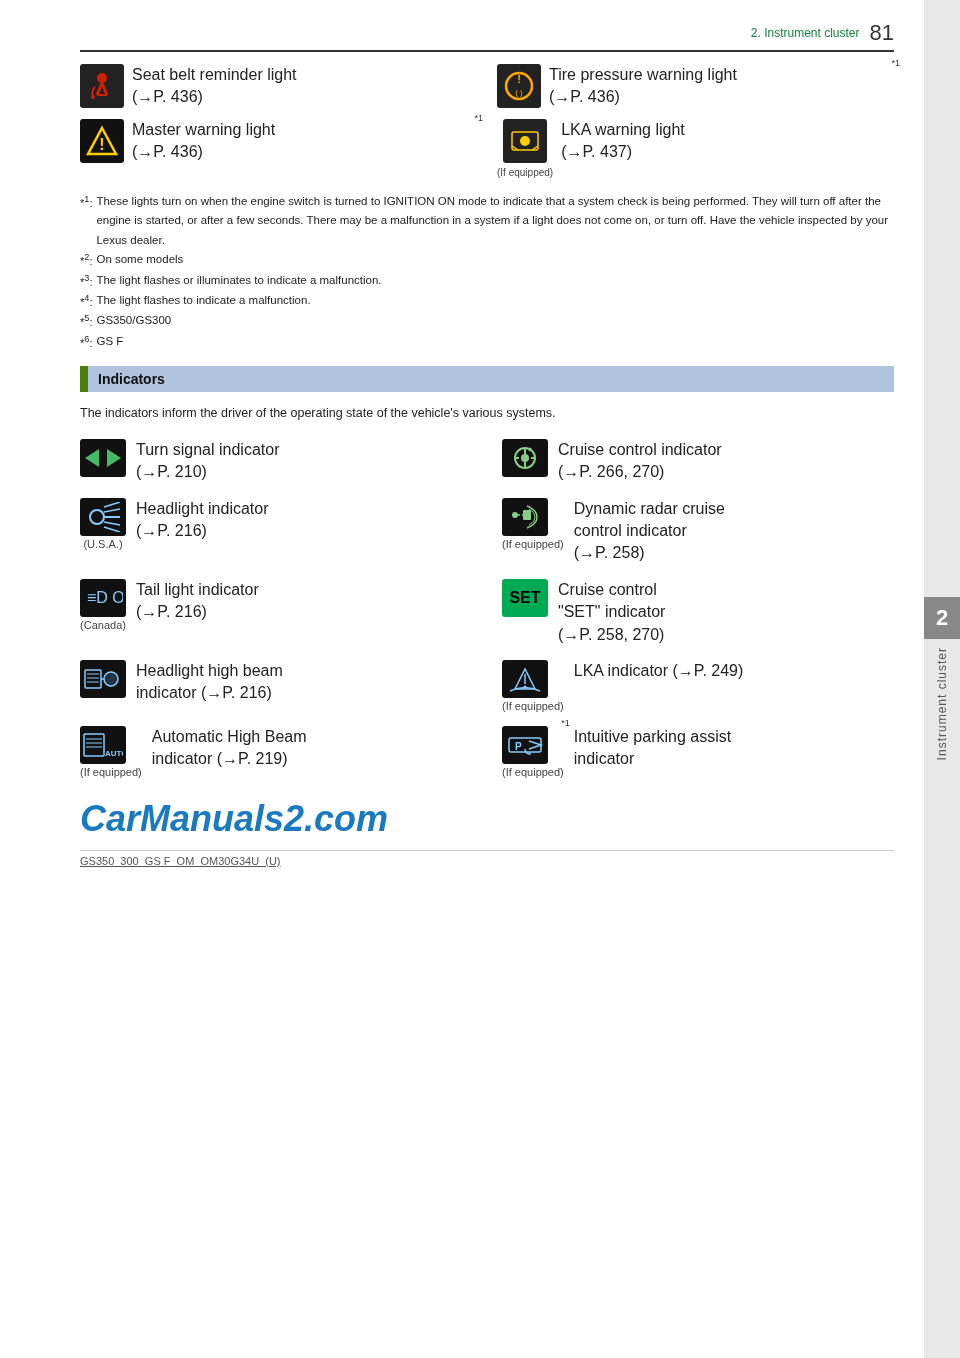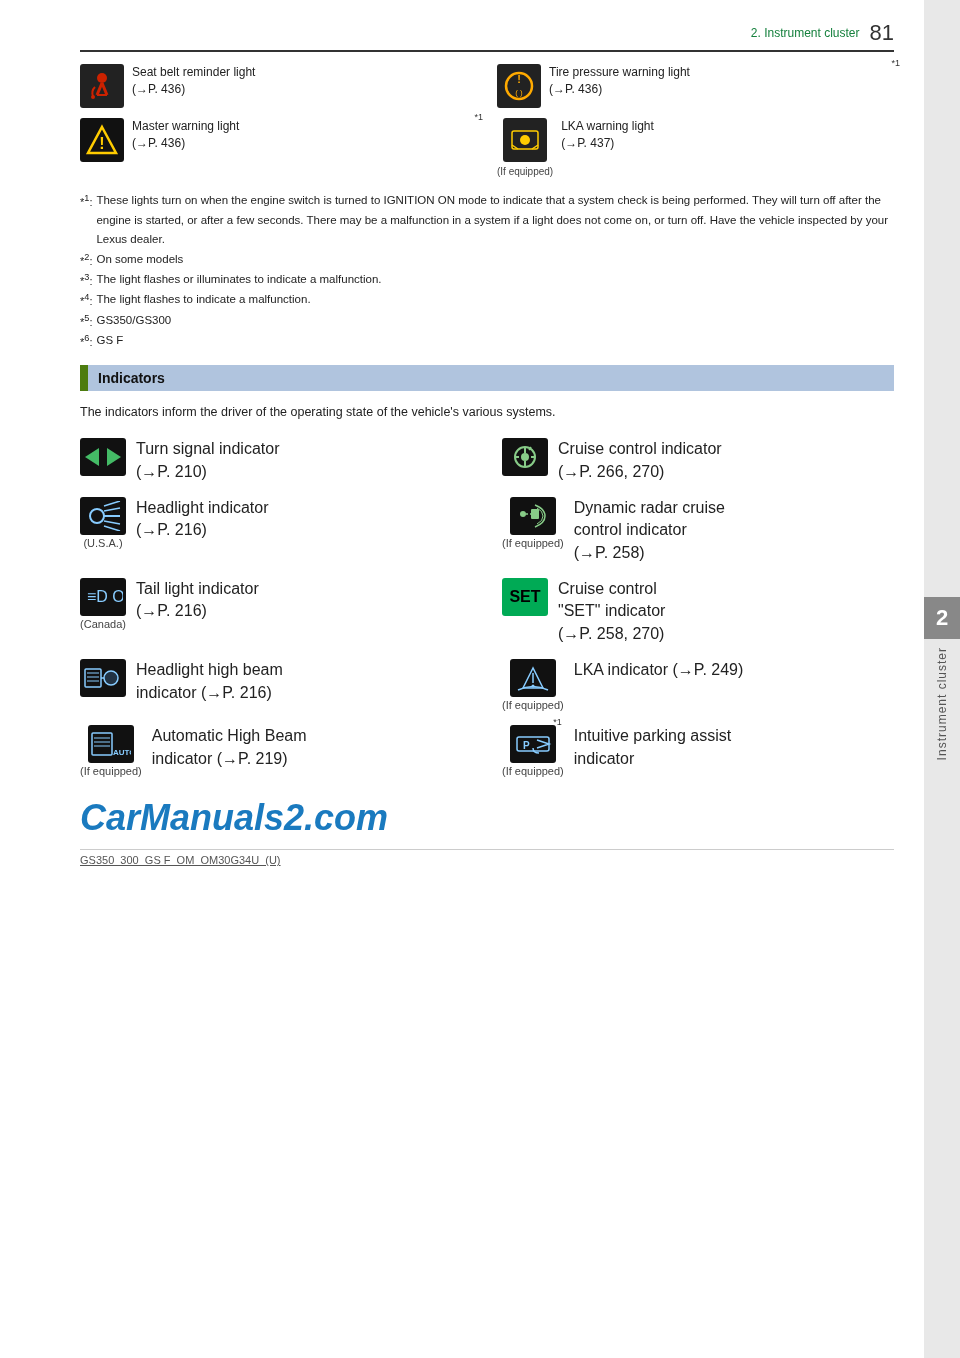--- a/index.html
+++ b/index.html
@@ -88,21 +88,21 @@
       border-radius: 3px;
       position: relative;
     }
     .icon-box.dark-bg { background: #222; }
     .icon-text-block {
       display: flex;
       flex-direction: column;
       justify-content: center;
     }
     .icon-label {
-      font-size: 12px;
+      font-size: 16px;
       color: #222;
       line-height: 1.4;
     }
     .sup-note {
       font-size: 9px;
       position: absolute;
       top: -6px;
       right: -6px;
       color: #333;
     }
@@ -146,21 +146,20 @@
       align-items: flex-start;
     }
     .indicator-row {
       display: flex;
       align-items: flex-start;
       gap: 10px;
     }
     .ind-icon-wrap {
       display: flex;
       flex-direction: column;
-      align-items: center;
       gap: 2px;
     }
     .ind-icon {
       width: 46px;
       height: 38px;
       background: #111;
       border-radius: 3px;
       display: flex;
       align-items: center;
       justify-content: center;

